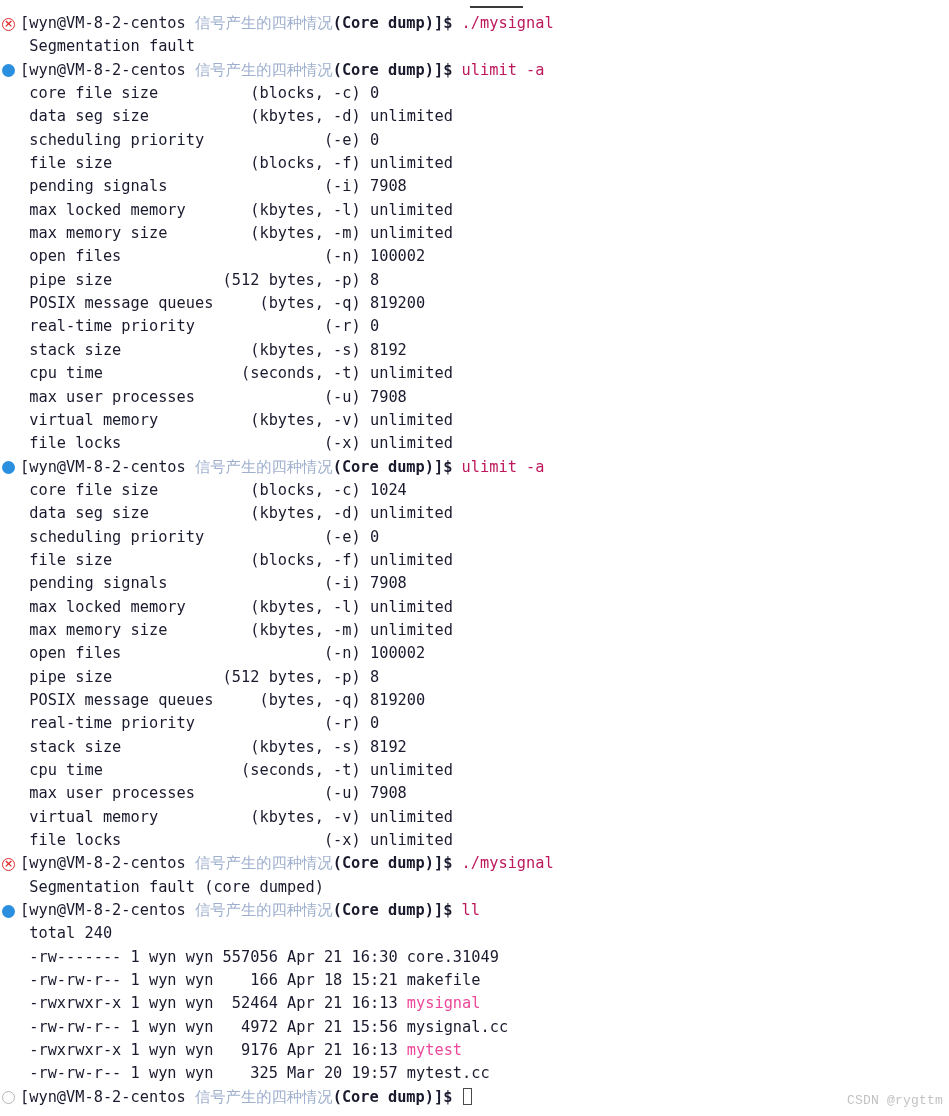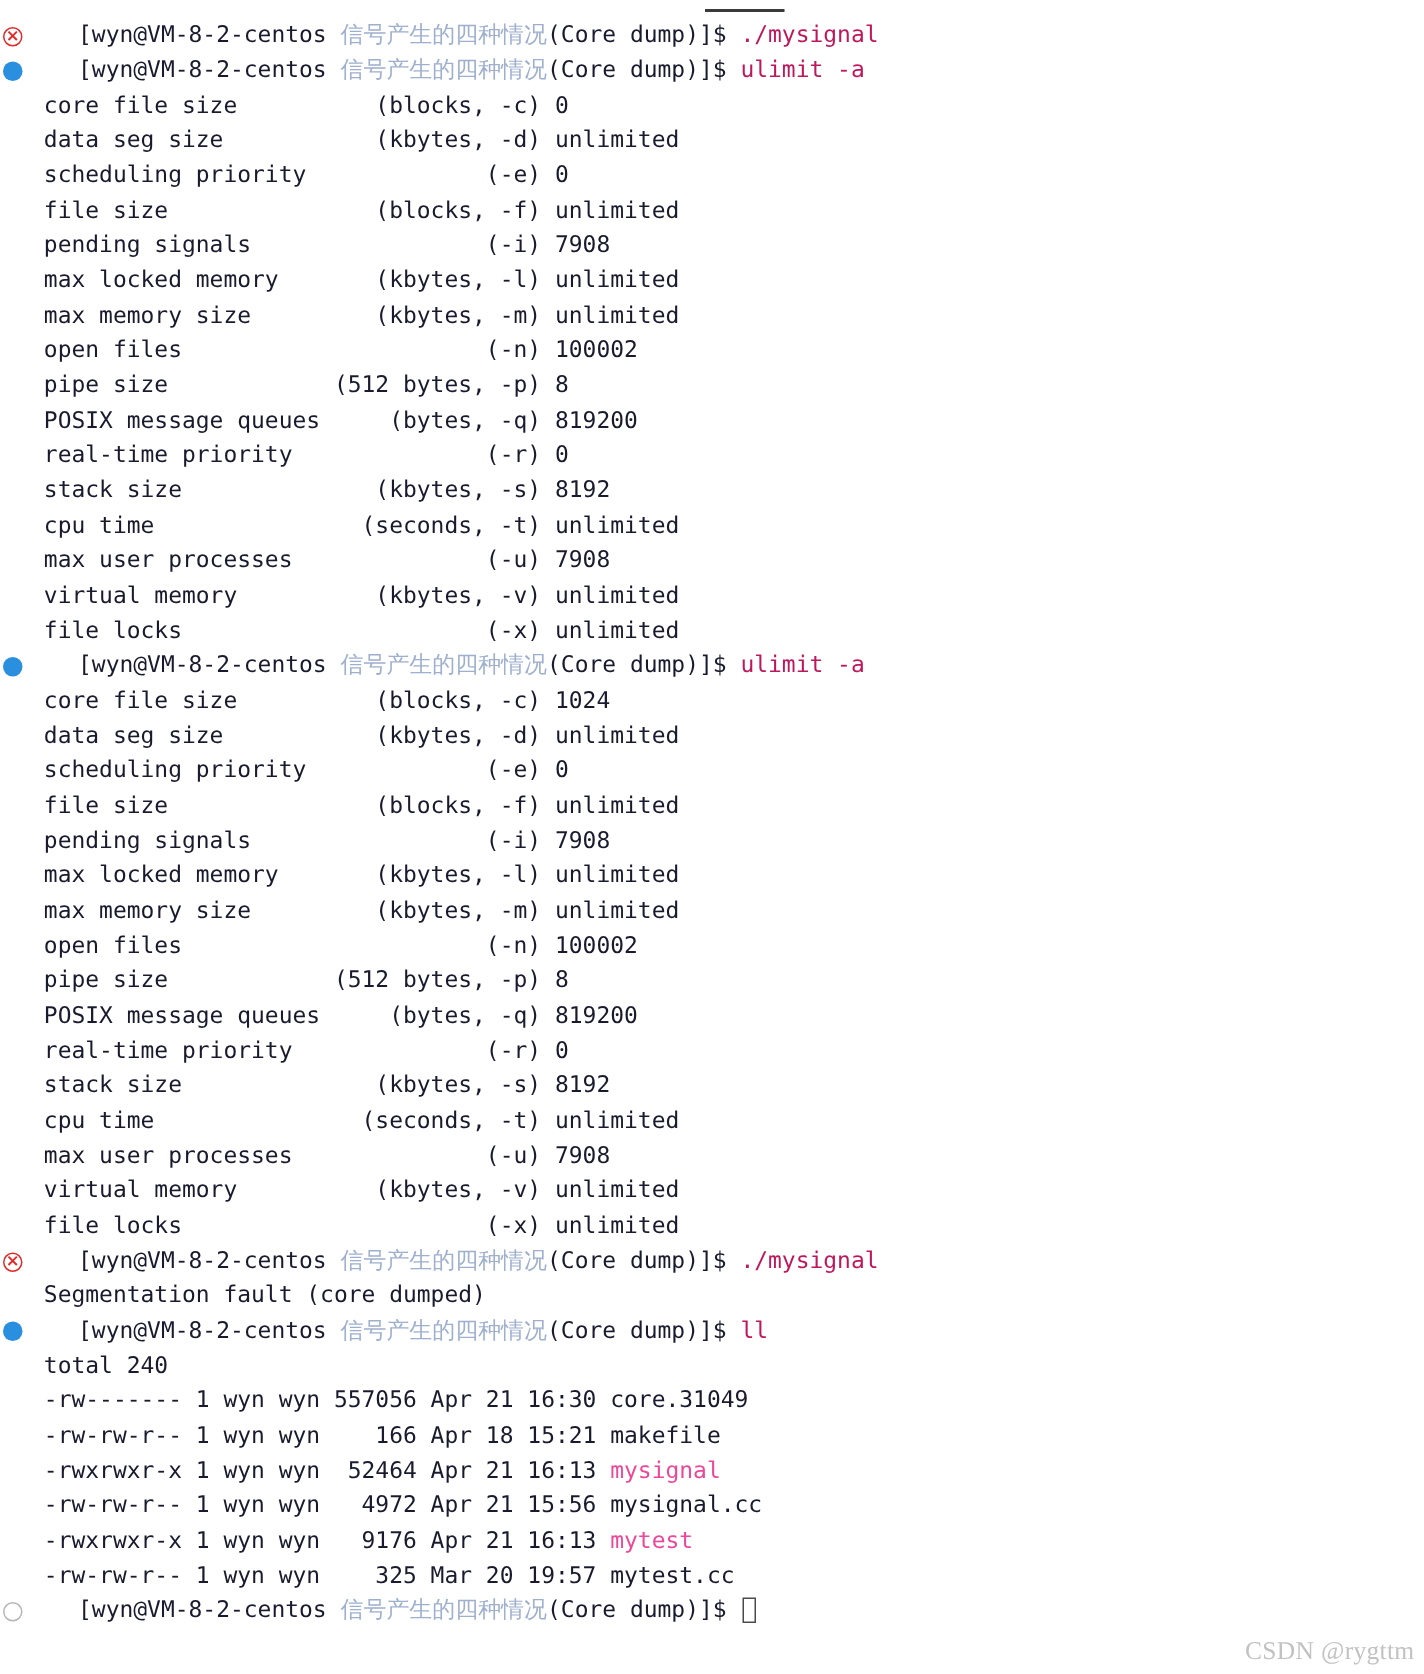--- a/index.html
+++ b/index.html
@@ -72,54 +72,55 @@
     font-size: 11px;
     line-height: 9.6px;
     font-weight: bold;
   }
   .marker.idle {
     border: 1.5px solid #b6b6b6;
     background: #ffffff;
   }
 
   
-  .host  { color: #1a1a2e; margin-left: 32px; }
+  .host  { color: #1a1a2e; }
   .cnpath{ color: #9fb0cf; }
-  .tail  { color: #1a1a2e; }
+  .tail  { color: #1a1a2e; font-weight: bold; }
   .cmd   { color: #be185d; }
   .out   { color: #1a1a2e; }
   .exe   { color: #ec4899; }
 
   .cursor {
     display: inline-block;
     width: 9px;
     height: 17px;
     border: 1.4px solid #4a4a4a;
     box-sizing: border-box;
     vertical-align: -3.5px;
     margin-left: 1px;
   }
 
   #watermark {
     position: absolute;
     right: 6px;
     bottom: 4px;
-    font-family: Liberation Serif, serif;
-    font-size: 17px;
+    font-family: Liberation Mono, monospace;
+    font-size: 13px;
     color: #c2c2c2;
     letter-spacing: 0.2px;
   }
 </style>
 </head>
 <body>
 
 <div id="top-artifact"></div>
 
 <div id="terminal">
     <div class="line"><span class="marker err"></span><span class="host">[wyn@VM-8-2-centos</span><span class="cnpath"> 信号产生的四种情况</span><span class="tail">(Core dump)]$ </span><span class="cmd">./mysignal</span></div>
+    <div class="line"><span class="out"> Segmentation fault</span></div>
     <div class="line"><span class="marker ok"></span><span class="host">[wyn@VM-8-2-centos</span><span class="cnpath"> 信号产生的四种情况</span><span class="tail">(Core dump)]$ </span><span class="cmd">ulimit -a</span></div>
     <div class="line"><span class="out"> core file size          (blocks, -c) 0</span></div>
     <div class="line"><span class="out"> data seg size           (kbytes, -d) unlimited</span></div>
     <div class="line"><span class="out"> scheduling priority             (-e) 0</span></div>
     <div class="line"><span class="out"> file size               (blocks, -f) unlimited</span></div>
     <div class="line"><span class="out"> pending signals                 (-i) 7908</span></div>
     <div class="line"><span class="out"> max locked memory       (kbytes, -l) unlimited</span></div>
     <div class="line"><span class="out"> max memory size         (kbytes, -m) unlimited</span></div>
     <div class="line"><span class="out"> open files                      (-n) 100002</span></div>
     <div class="line"><span class="out"> pipe size            (512 bytes, -p) 8</span></div>

